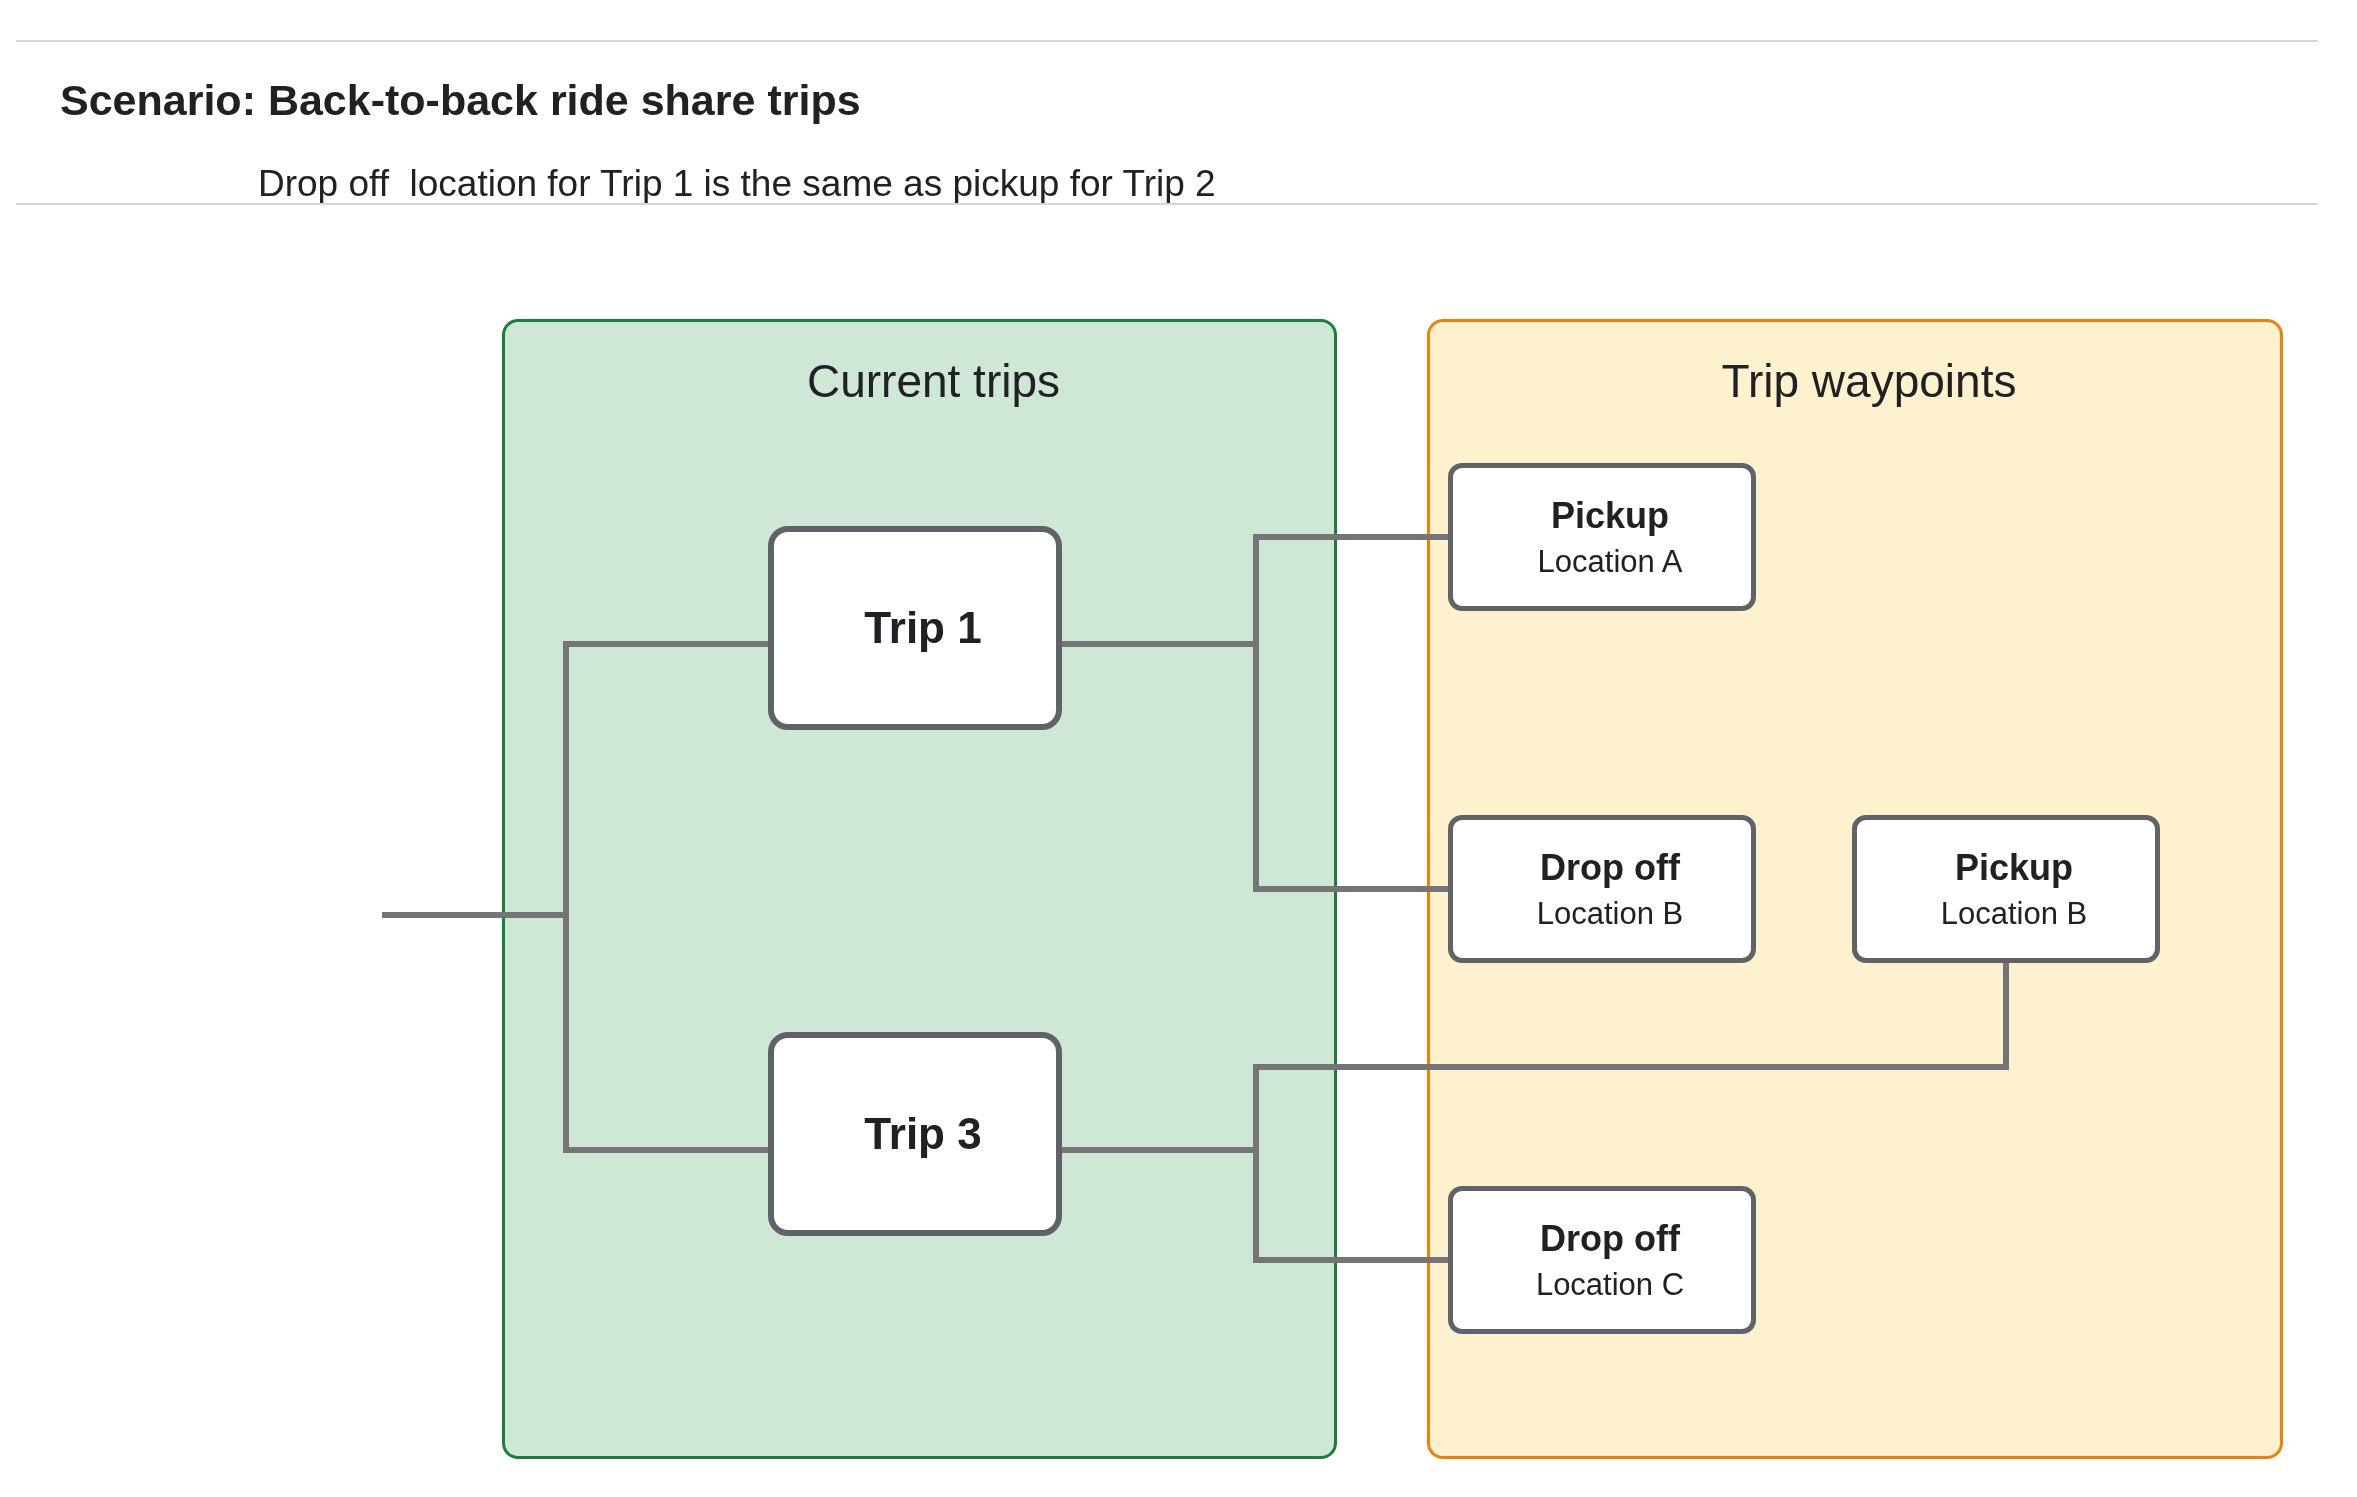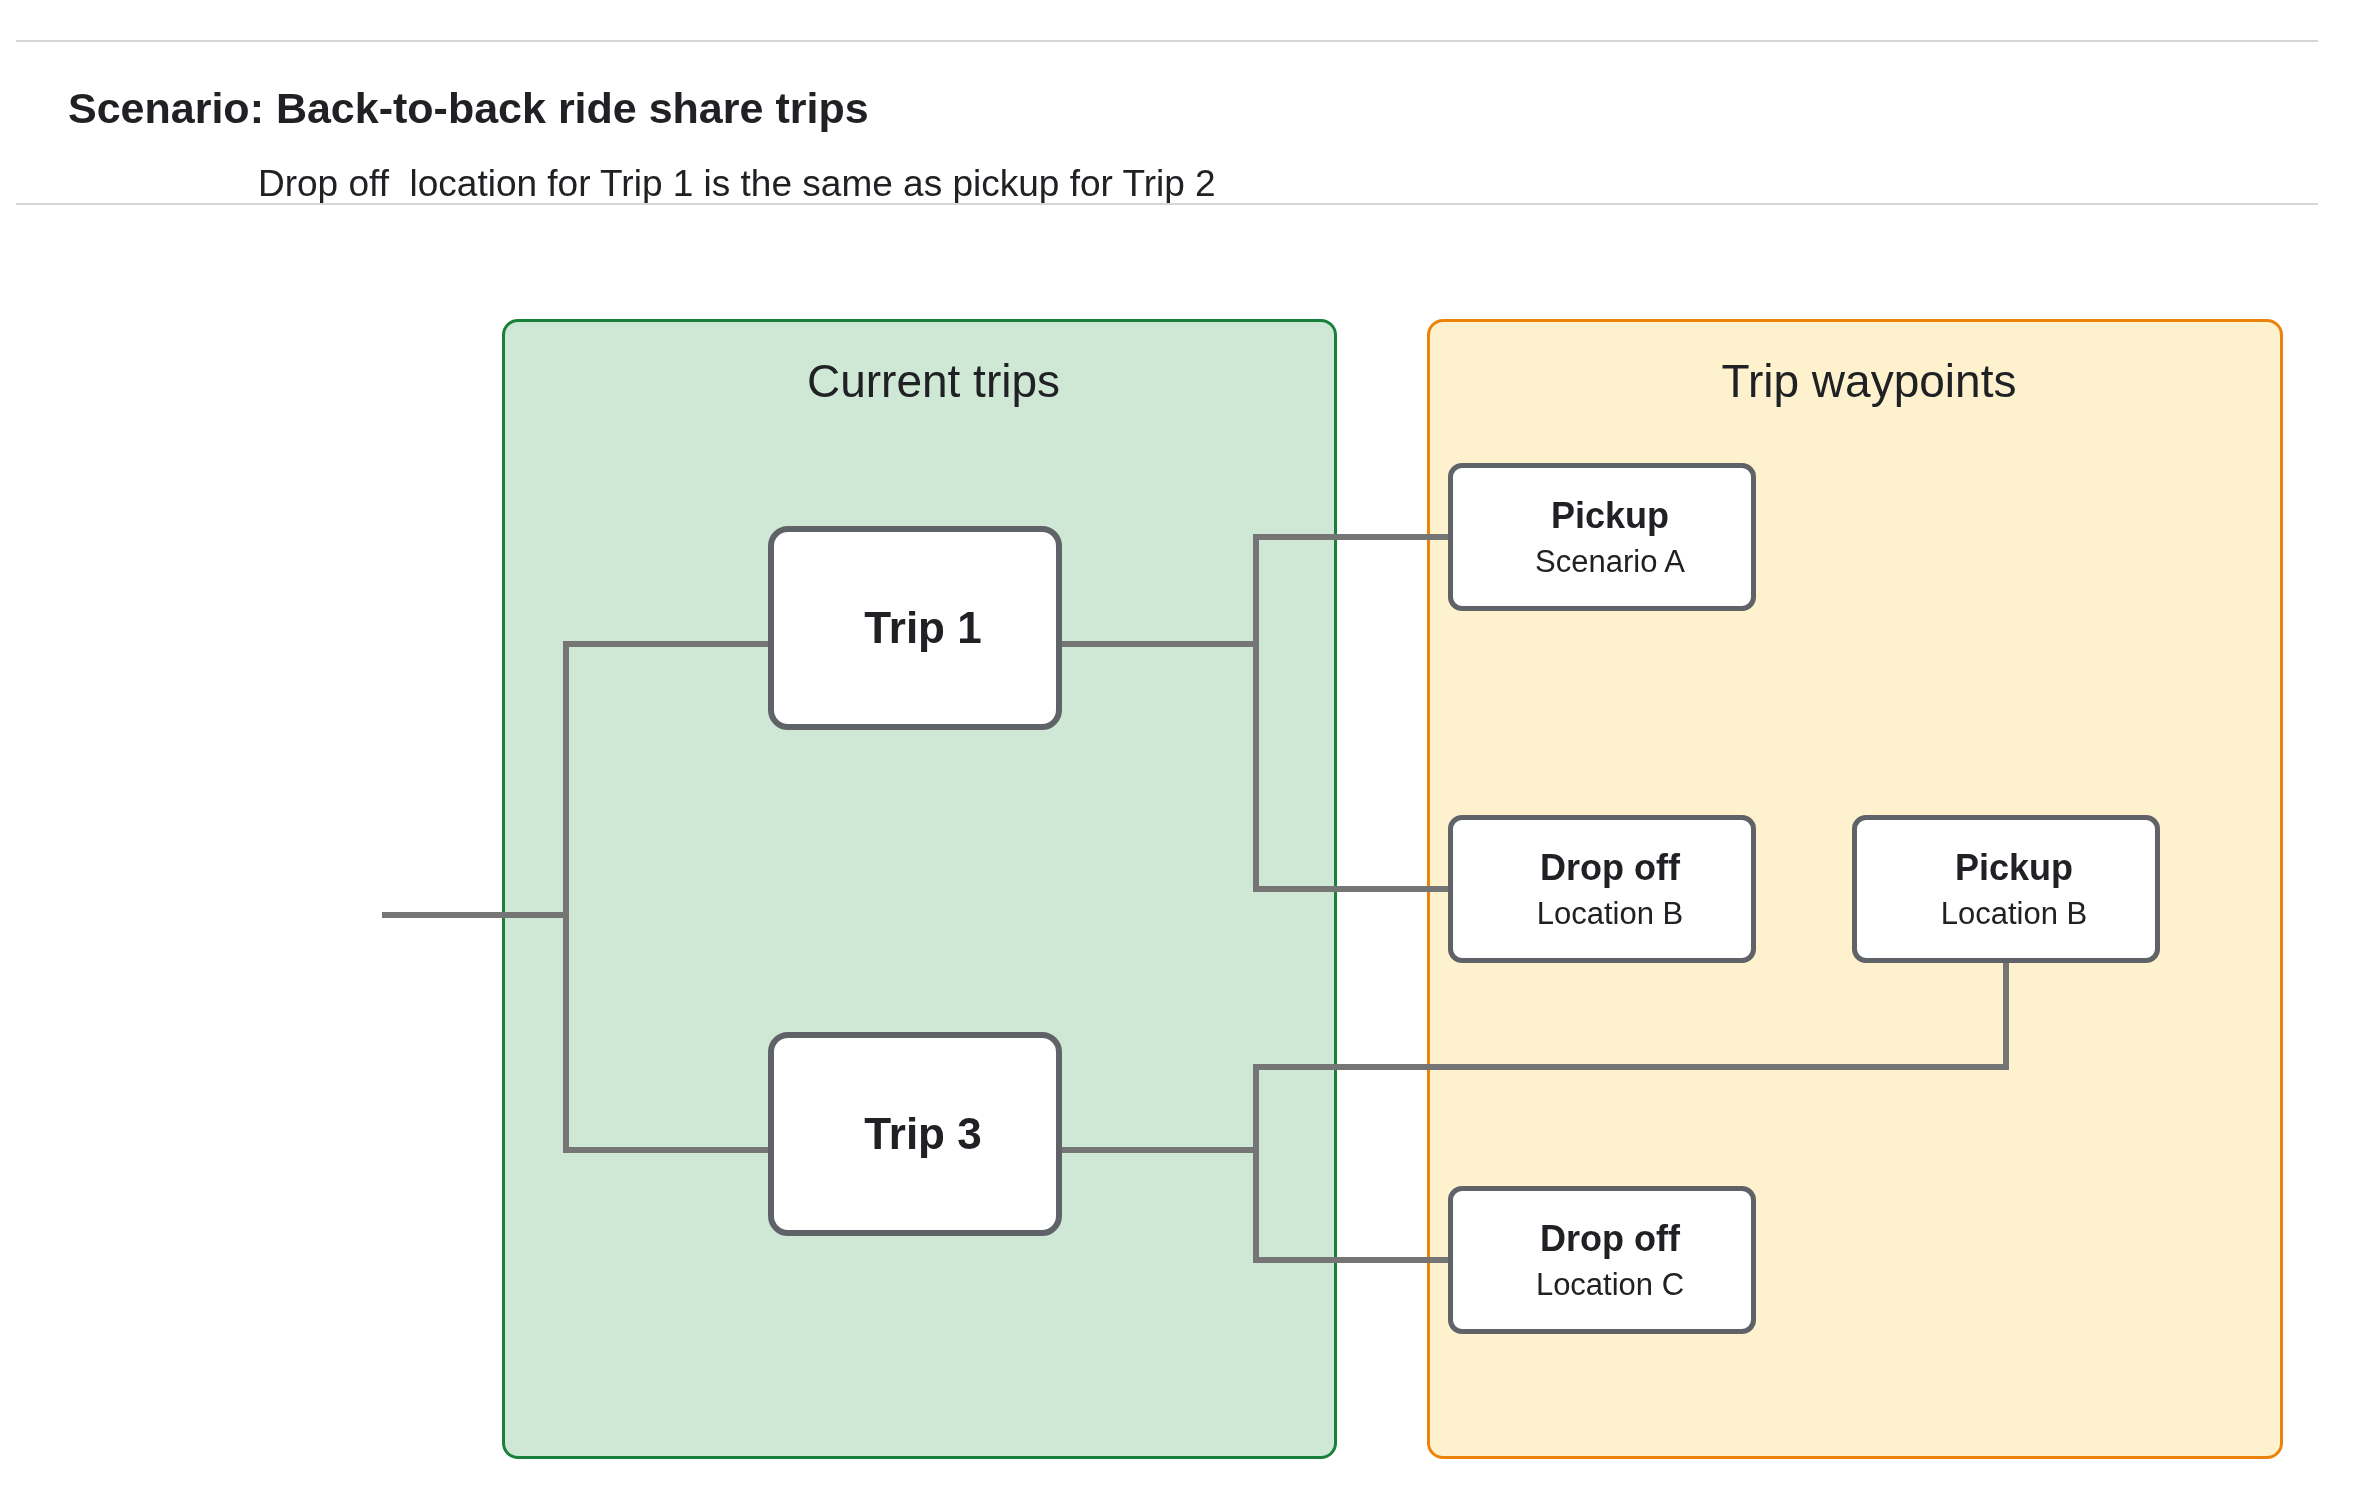--- a/index.html
+++ b/index.html
@@ -8,21 +8,21 @@
     width:2357px;height:1497px;
     background:var(--page_bg,#ffffff);
     font-family:"Liberation Sans", sans-serif;
     color:var(--text,#202124);
     overflow:hidden;
   }
   .rule{position:absolute;left:16px;width:2302px;height:2px;background:var(--rule,#d6d6d6);}
   .rule-top{top:40px;}
   .rule-bottom{top:203px;}
   .title{
-    position:absolute;left:56px;top:72px;margin:12px;
+    position:absolute;left:56px;top:72px;margin:4px;
     font-size:43px;font-weight:700;letter-spacing:0;
   }
   .subtitle{
     position:absolute;left:258px;top:139px;
     font-size:37px;font-weight:400;white-space:pre-wrap;margin-top:24px;
   }
   .panel{
     position:absolute;top:319px;height:1140px;
     border-radius:16px;box-sizing:border-box;
     z-index:1;
@@ -117,21 +117,21 @@
 
   <div class="node node-trip trip-1">
     <span>Trip 1</span>
   </div>
   <div class="node node-trip trip-2">
     <span>Trip 3</span>
   </div>
 
   <div class="node node-waypoint wp-pickup-a">
     <div class="wp-type">Pickup</div>
-    <div class="wp-loc">Scenario A</div>
+    <div class="wp-loc">Location A</div>
   </div>
   <div class="node node-waypoint wp-dropoff-b">
     <div class="wp-type">Drop off</div>
     <div class="wp-loc">Location B</div>
   </div>
   <div class="node node-waypoint wp-pickup-b">
     <div class="wp-type">Pickup</div>
     <div class="wp-loc">Location B</div>
   </div>
   <div class="node node-waypoint wp-dropoff-c">

